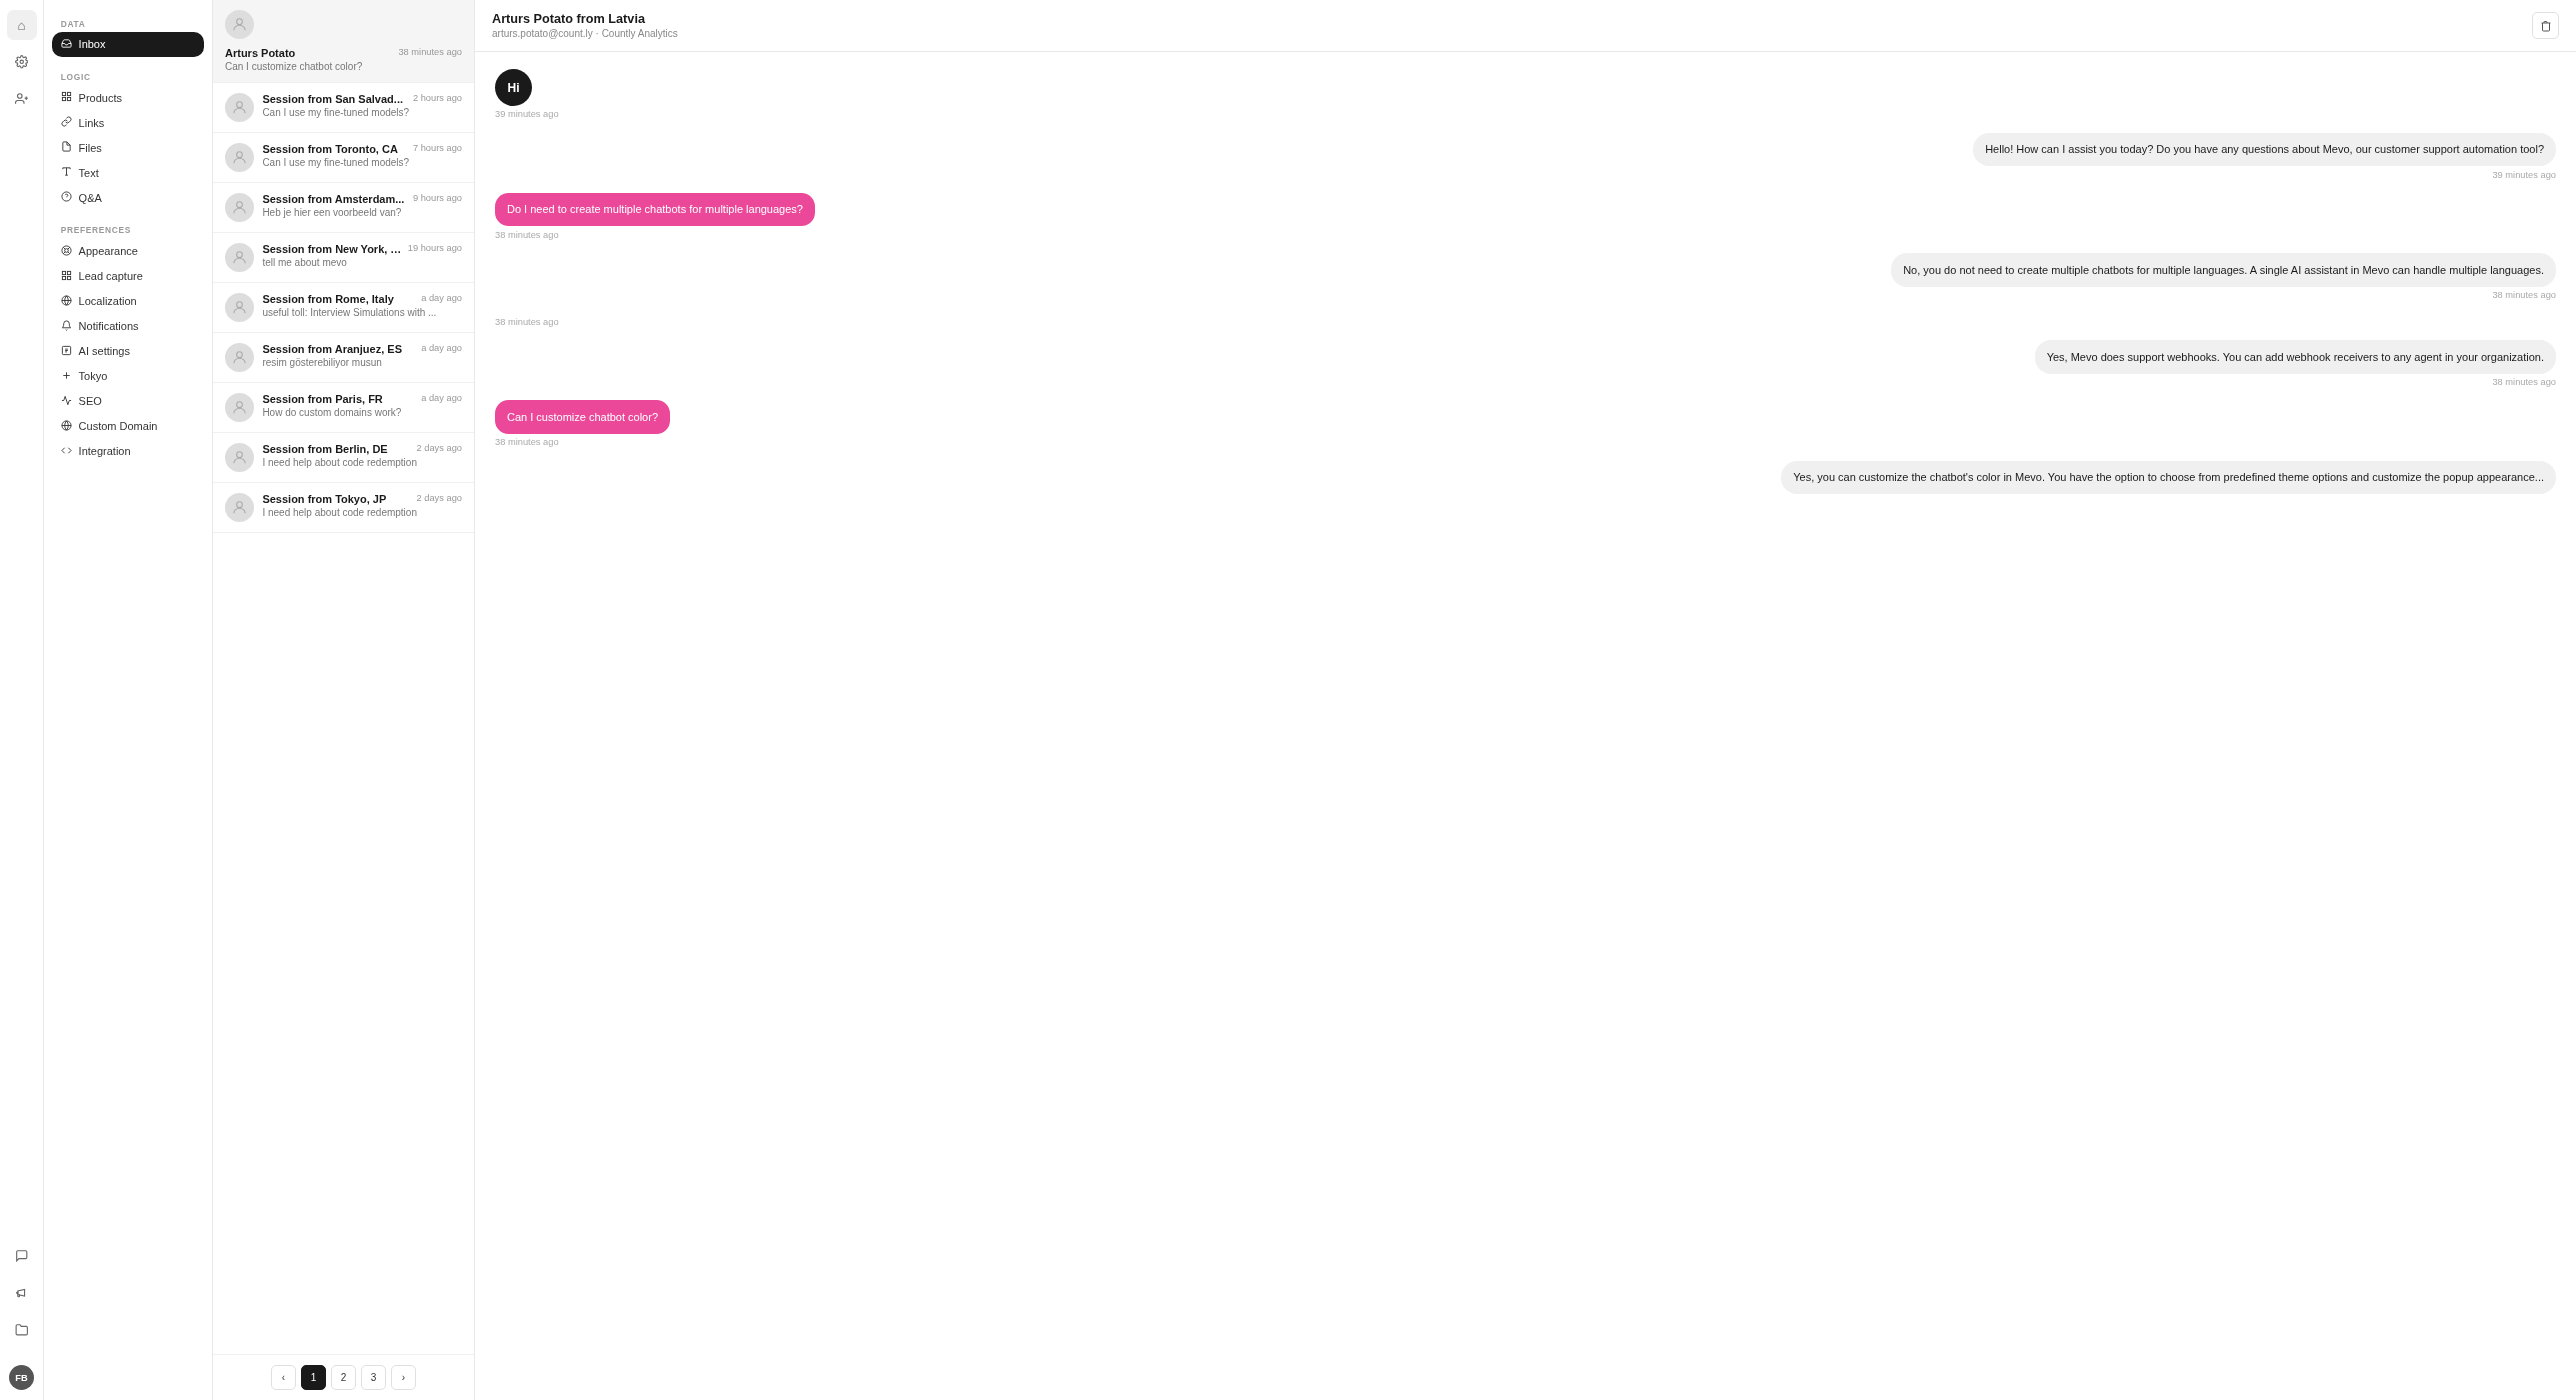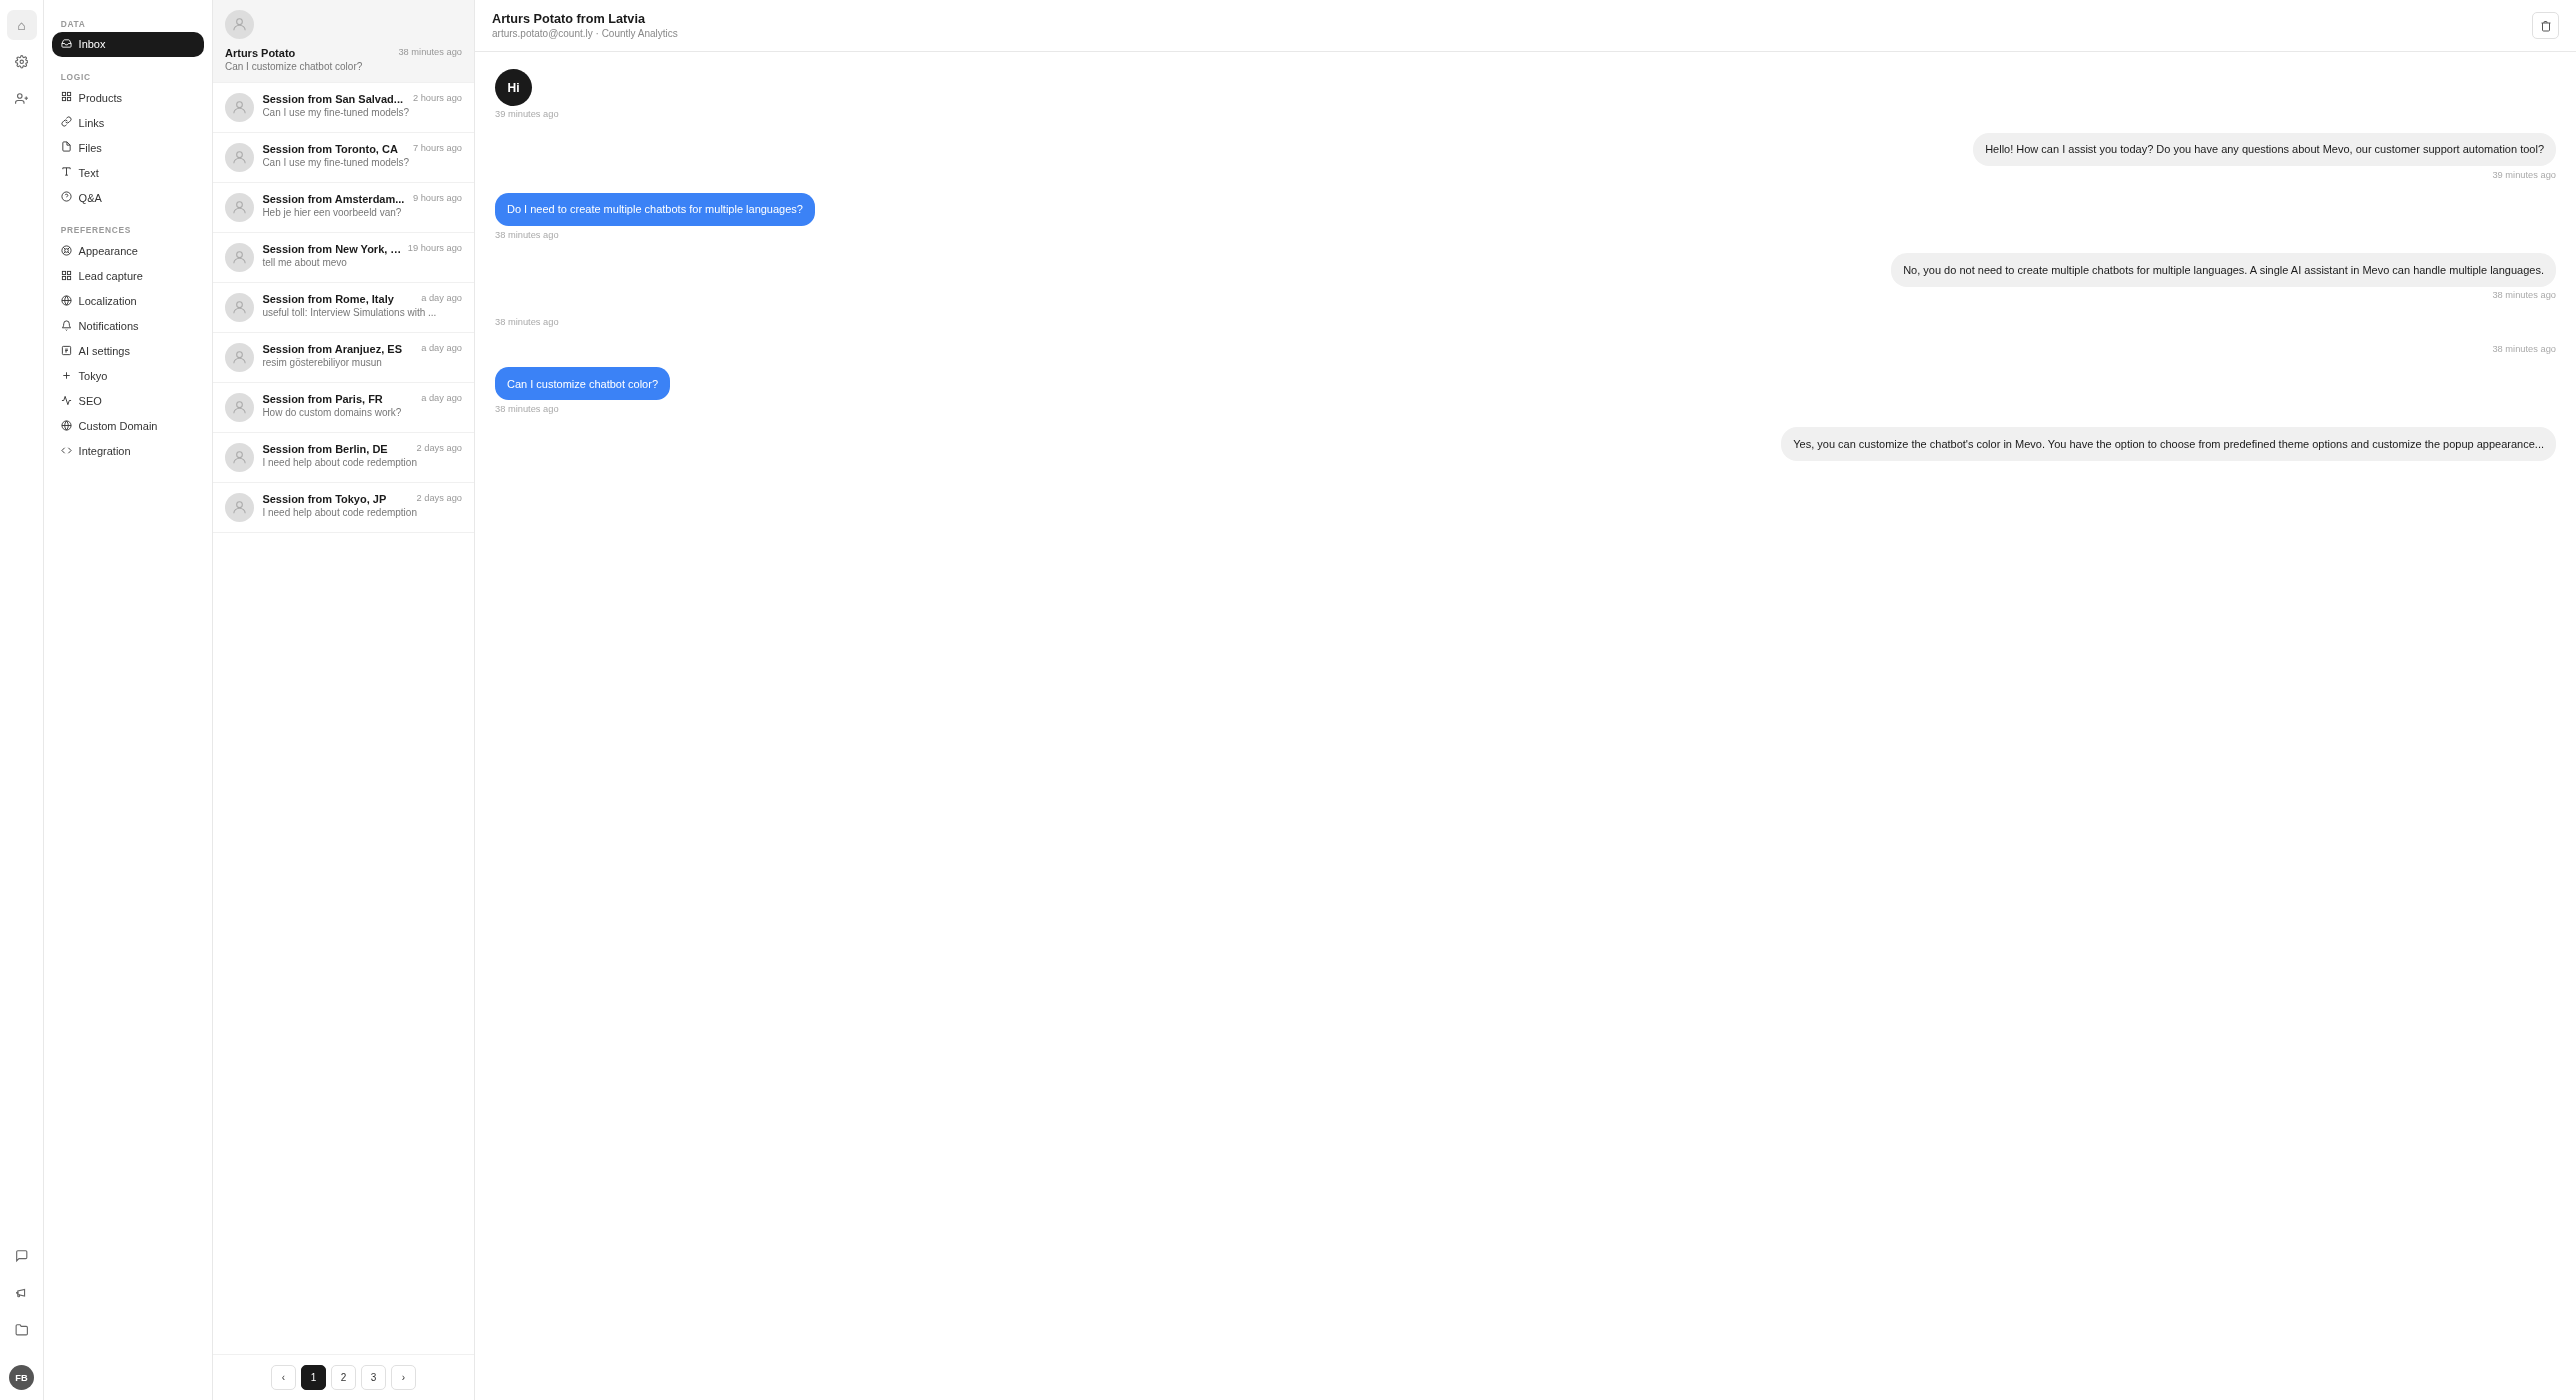--- a/index.html
+++ b/index.html
@@ -163,21 +163,21 @@
     .msg-row.bot { justify-content: flex-end; }
 
     .msg-bubble {
       max-width: 60%;
       padding: 8.4px 12px;
       border-radius: 16px;
       font-size: 11px;
       line-height: 1.5;
     }
     .msg-bubble.user-bubble {
-      background: #3b82f6;
+      background: #ec4899;
       color: #fff;
       border-radius: 13.5px;
     }
     .msg-bubble.bot-bubble {
       background: #f0f0f0;
       color: #1a1a1a;
     }
     .msg-bubble.hi-bubble {
       background: #1a1a1a;
       color: #fff;
@@ -596,20 +596,23 @@
       <div>
         <div class="msg-row bot">
           <div class="msg-bubble bot-bubble">No, you do not need to create multiple chatbots for multiple languages. A single AI assistant in Mevo can handle multiple languages.</div>
         </div>
         <div class="msg-time right">38 minutes ago</div>
       </div>
       <div>
         <div class="msg-time left">38 minutes ago</div>
       </div>
       <div>
+        <div class="msg-row bot">
+          <div class="msg-bubble bot-bubble">Yes, Mevo does support webhooks. You can add webhook receivers to any agent in your organization.</div>
+        </div>
         <div class="msg-time right">38 minutes ago</div>
       </div>
       <div>
         <div class="msg-row user">
           <div class="msg-bubble user-bubble">Can I customize chatbot color?</div>
         </div>
         <div class="msg-time left">38 minutes ago</div>
       </div>
       <div>
         <div class="msg-row bot">

